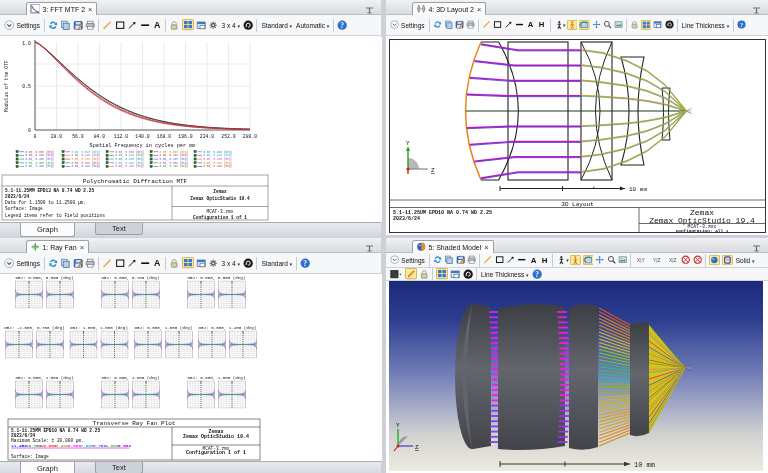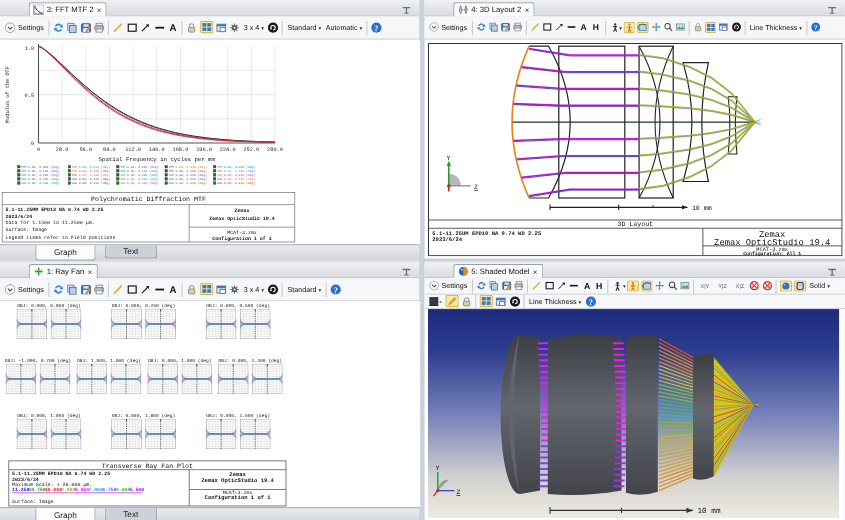--- a/index.html
+++ b/index.html
@@ -13,21 +13,21 @@
 .z8 svg{zoom:0.72;}
 .z75 svg{zoom:0.7;}
 .tbi{display:inline-flex;align-items:center;justify-content:center;margin:0 1px;flex:0 0 auto;}
 .tblbl{font-size:6.5px;color:#111;margin:0 2px 0 1px;white-space:nowrap;}
 .tsep{width:1px;height:13px;background:#c8ccd2;margin:0 2px;flex:0 0 auto;}
 .ddl{font-size:6.5px;color:#111;margin:0 2px;white-space:nowrap;flex:0 0 auto;}
 .caret{font-size:5px;color:#333;}
 .content{position:absolute;background:#fff;}
 .btabs{position:absolute;height:15px;background:linear-gradient(#e8eaee,#d2d6dc);border-top:1px solid #a8aeb6;}
 .btab{position:absolute;top:0px;height:12px;background:#cdd2d8;border:1px solid #9aa0a8;border-top:none;border-radius:0 0 3px 3px;font-size:7.5px;color:#222;padding:0 16px;display:flex;align-items:center;}
-.btab.active{background:#fcfcfc;height:14px;margin-left:12px;}
+.btab.active{background:#fcfcfc;height:14px;}
 .t28{font-size:2.8px;font-family:"Liberation Mono",monospace;}
 .t4{font-size:4.8px;font-family:"Liberation Mono",monospace;fill:#112;}
 .t4b{font-size:4.4px;font-weight:bold;font-family:"Liberation Mono",monospace;fill:#111;}
 .t42{font-size:4.2px;font-family:"Liberation Mono",monospace;fill:#222;}
 .t42w{font-size:4.4px;font-weight:bold;font-family:"Liberation Mono",monospace;}
 .t52{font-size:5.2px;font-family:"Liberation Mono",monospace;fill:#112;}
 .t48{font-size:4.8px;font-family:"Liberation Mono",monospace;fill:#223;}
 .t45{font-size:4.5px;font-family:"Liberation Mono",monospace;fill:#111;}
 .t45b{font-size:4.5px;font-weight:bold;font-family:"Liberation Mono",monospace;fill:#111;}
 .t5b{font-size:5px;font-weight:bold;font-family:"Liberation Mono",monospace;fill:#111;}

